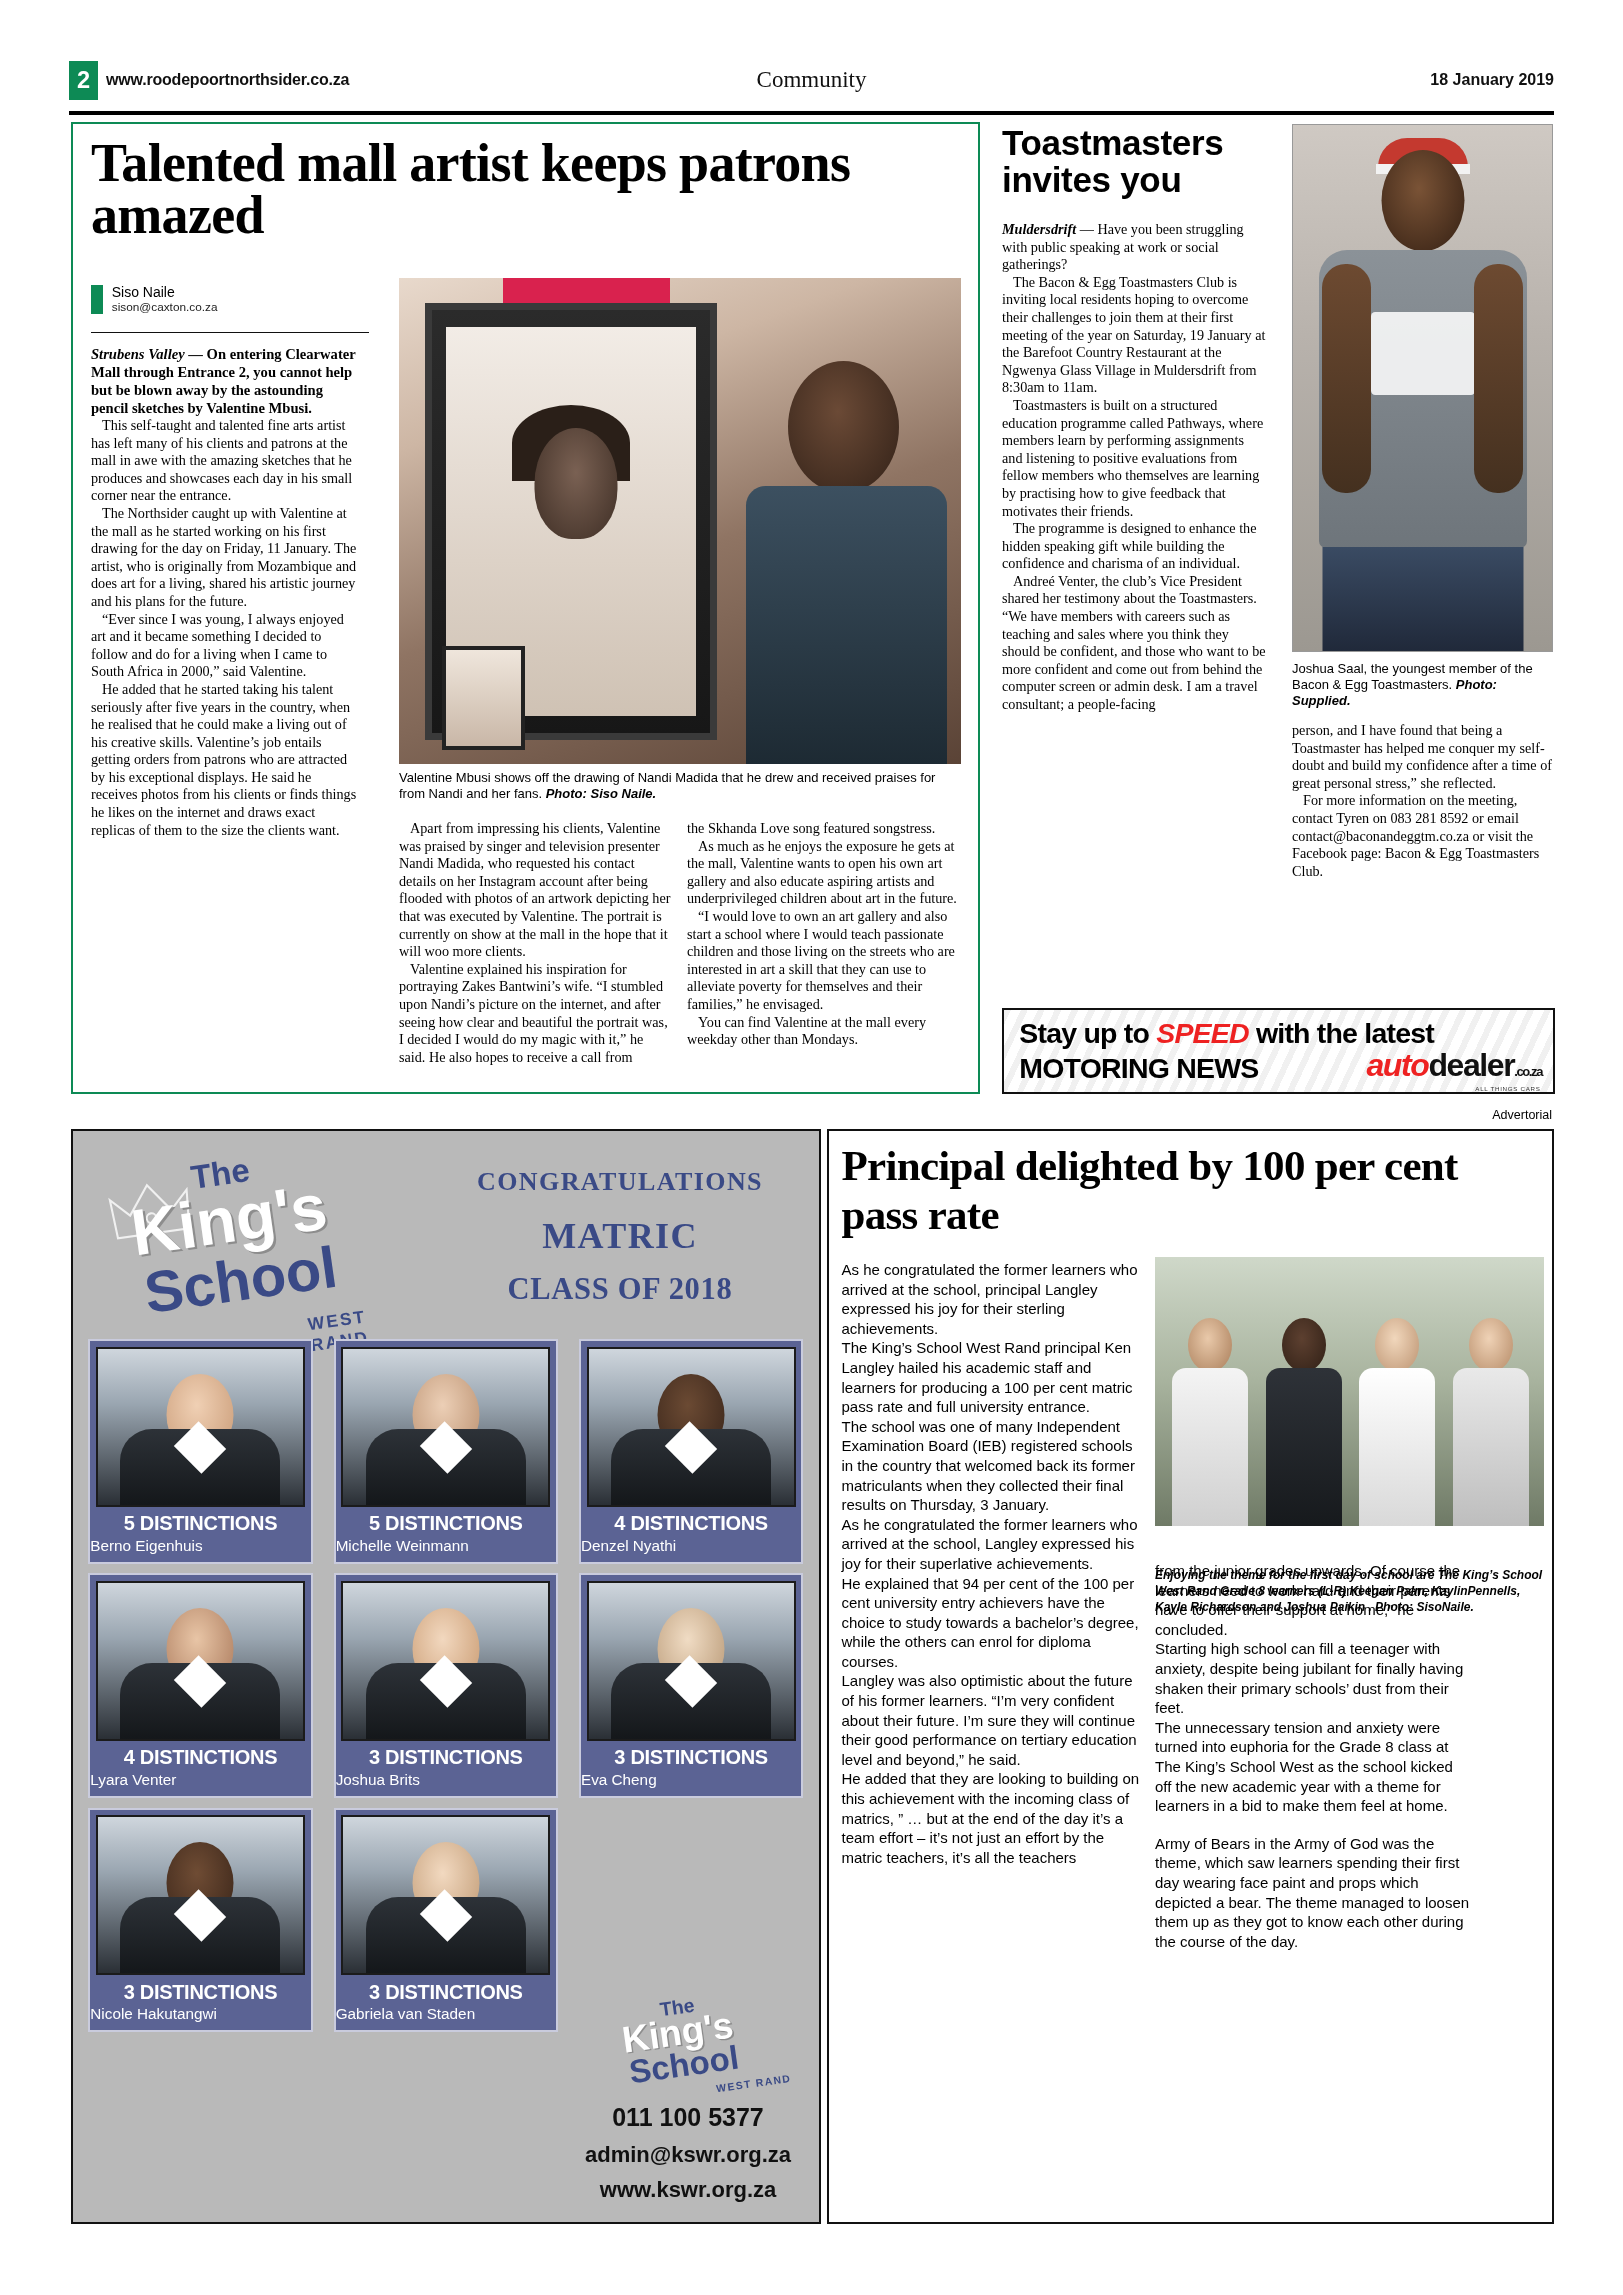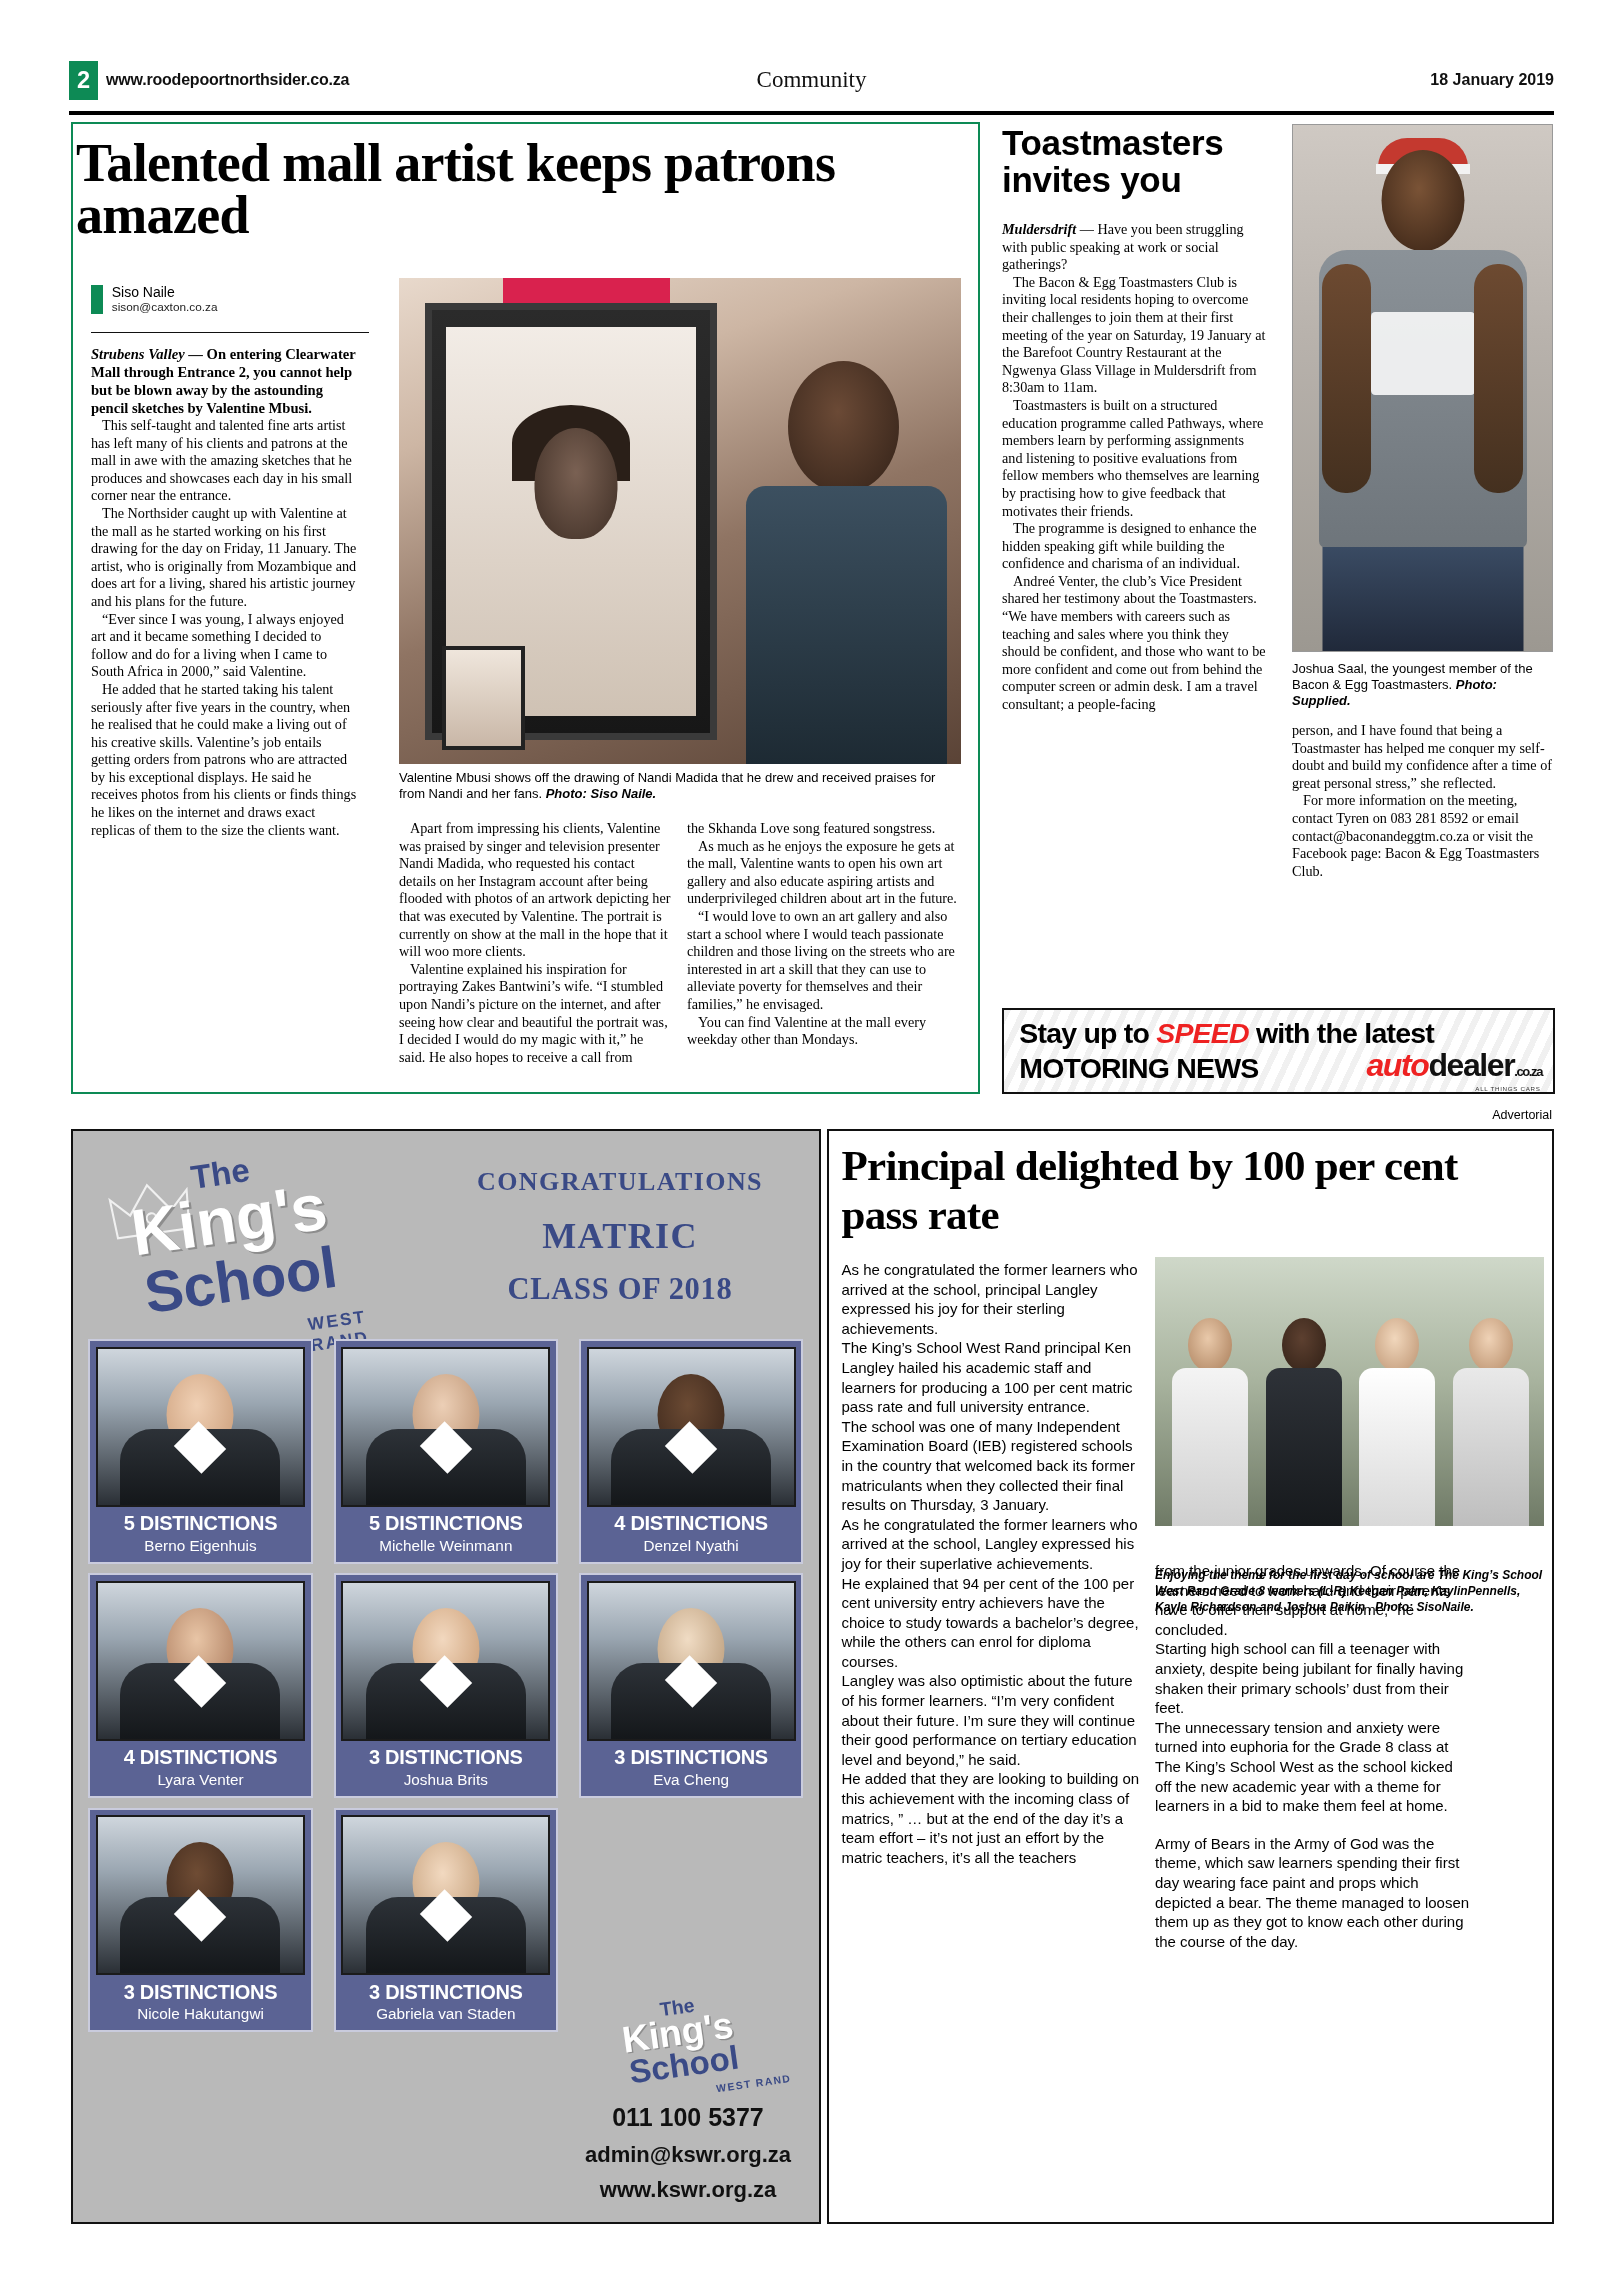--- a/index.html
+++ b/index.html
@@ -32,21 +32,21 @@
     position: absolute; right: 0; top: 9.7px;
     font-family: "Liberation Sans", sans-serif; font-weight: bold; font-size: 16px; color: #111;
   }
   .mast-rule { position: absolute; left: 69px; top: 111px; width: 1485px; height: 3.5px; background: #000; }
 
   
   .art1 {
     position: absolute; left: 71px; top: 122px; width: 909px; height: 972px;
     border: 2.8px solid #0d8a55; background: #fff;
   }
-  .art1-inner { position: relative; padding: 7px 18px 0 3px; height: 100%; }
+  .art1-inner { position: relative; padding: 7px 18px 0 18px; height: 100%; }
   .hl-serif-black {
     font-family: "Liberation Serif", serif; font-weight: bold; color: #000;
     letter-spacing: -0.7px;
   }
   .art1-headline { font-size: 54px; line-height: 0.96; margin-top: 7px; }
 
   .byline-wrap { position: absolute; left: 18px; top: 161px; width: 278px; }
   .byline-bar { display: inline-block; width: 11.8px; height: 29px; background: #0d8a55;
                 vertical-align: top; margin-right: 6.2px; }
   .byline-txt { display: inline-block; vertical-align: top; }
@@ -186,21 +186,21 @@
             background: linear-gradient(180deg,#cfd6dd 0%,#9aa6b1 35%,#2a2f35 100%); position: relative; }
   .gp-head { position:absolute; left:50%; top:16%; width:67px; height:82px; border-radius:50%;
             transform: translateX(-50%); }
   .gp-body { position:absolute; left:50%; bottom:0; width:160px; height:76px; transform: translateX(-50%);
             background: linear-gradient(180deg,#2d3238,#14171a); border-radius: 32px 32px 0 0; }
   .gp-collar { position:absolute; left:50%; bottom:40px; width:39px; height:35px; transform: translateX(-50%) rotate(45deg);
             background:#ffffff; }
   .gdist { font-family:"Liberation Sans", sans-serif; font-weight:bold; font-size:20px; color:#ffffff;
            text-align:center; margin-top:5.6px; letter-spacing:-0.3px; }
   .gname { font-family:"Liberation Sans", sans-serif; font-size:15.3px; color:#ffffff;
-           text-align:center; margin: 1.4px 0 7px 0; }
+           margin: 1.4px 0 7px 0; }
 
   .ks-contact { position:absolute; left: 500px; top: 864px; width: 230px; text-align:center; }
   .ksc-logo { height: 97px; position: relative; }
   .kscl-the { position:absolute; left: 87px; top: 1.4px; font-family:"Liberation Sans",sans-serif;
     font-weight:bold; font-size:19.4px; color:#3a4a86; transform: rotate(-8deg); }
   .kscl-k { position:absolute; left: 49px; top: 16.7px; font-family:"Liberation Sans",sans-serif;
     font-weight:bold; font-size:37px; color:#ffffff; transform: rotate(-8deg); text-shadow: 1.4px 1.4px 0 #8d8d8d; }
   .kscl-s { position:absolute; left: 56px; top: 51px; font-family:"Liberation Sans",sans-serif;
     font-weight:bold; font-size:33px; color:#3a4a86; transform: rotate(-8deg); }
   .kscl-wr { position:absolute; left: 143px; top: 83px; font-family:"Liberation Sans",sans-serif;

